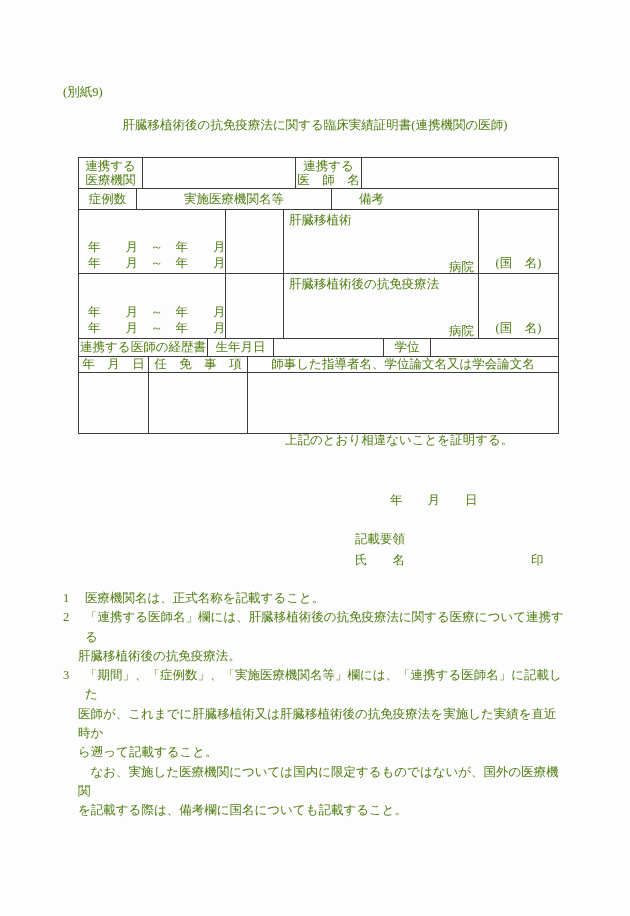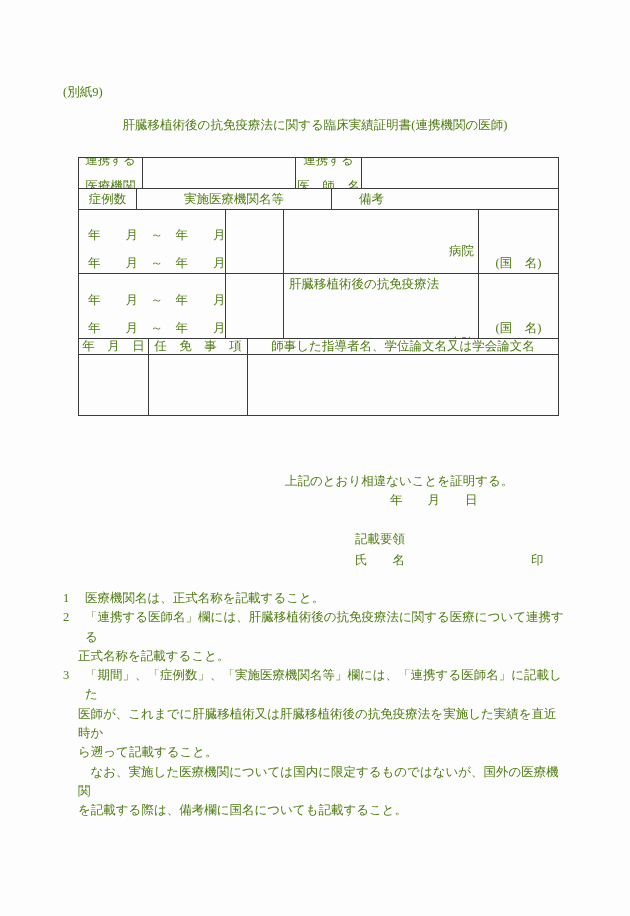--- a/index.html
+++ b/index.html
@@ -9,37 +9,37 @@
     color:#4d7c0f;font-size:12.5px;overflow:hidden;margin:0 auto;
   }
   .abs{position:absolute;white-space:pre;}
   .besshi{left:63px;top:84px;}
   .title{left:0;top:117px;width:630px;text-align:center;white-space:nowrap;}
 
   
   .ftable{position:absolute;left:78px;top:157px;width:479px;border:1px solid #3b3b3b;box-sizing:content-box;background:#fdfdfd;}
   .row{display:flex;border-bottom:1px solid #3b3b3b;}
   .row:last-child{border-bottom:none;}
-  .cell{box-sizing:border-box;border-right:1px solid #3b3b3b;overflow:hidden;gap:12px;}
+  .cell{box-sizing:border-box;border-right:1px solid #3b3b3b;overflow:hidden;}
   .cell.last{border-right:none;}
   .r1{height:30px;} .r2{height:20px;} .r3{height:63px;} .r4{height:64px;}
   .r5{height:17px;} .r6{height:15px;} .r7{height:60px;}
   .w64{width:64px;} .w153{width:153px;} .w66{width:66px;} .w196{width:196px;}
   .w147{width:147px;} .w58{width:58px;text-align:center;} .w195{width:195px;} .w79{width:79px;}
   .w129{width:129px;} .w110{width:110px;} .w47{width:47px;} .w127{width:127px;}
   .w70{width:70px;} .w99{width:99px;} .w310{width:310px;}
   .two-line{display:flex;flex-direction:column;justify-content:center;text-align:center;line-height:14.5px;}
   .ctr{display:flex;align-items:center;justify-content:center;white-space:pre;}
   .period{display:flex;flex-direction:column;justify-content:flex-end;padding:0 0 2px 9px;line-height:15.5px;white-space:pre;}
   .orgcell{display:flex;flex-direction:column;padding:3px 4px 2px 5px;line-height:15.5px;}
   .orgcell .rb{margin-top:auto;text-align:right;white-space:pre;}
   .remarks{display:flex;align-items:flex-end;justify-content:center;padding-bottom:2px;white-space:pre;line-height:15.5px;}
 
   
-  .cert-statement{left:285px;top:473px;}
+  .cert-statement{left:285px;top:432px;}
   .cert-date{left:390px;top:492px;}
   .cert-org{left:355px;top:531px;}
   .cert-name{left:355px;top:552px;}
   .cert-seal{left:531px;top:552px;}
 
   
   .notes{position:absolute;left:63px;top:589px;width:505px;line-height:19.3px;}
   .nl{white-space:pre-wrap;}
   .nf{position:relative;padding-left:22px;}
   .nf .num{position:absolute;left:0;top:0;}
@@ -74,20 +74,21 @@
       <div class="cell w79 ctr last">備考</div>
     </div>
 
     <div class="row r3">
       <div class="cell w147 period">
         <div>年　　月　～　年　　月</div>
         <div>年　　月　～　年　　月</div>
       </div>
       <div class="cell w58"></div>
       <div class="cell w195 orgcell">
+        <div class="proc">肝臓移植術</div>
         <div class="rb">
           <div>病院</div>
           
         </div>
       </div>
       <div class="cell w79 remarks last">(国　名)</div>
     </div>
 
     <div class="row r4">
       <div class="cell w147 period">
@@ -98,20 +99,27 @@
       <div class="cell w195 orgcell">
         <div class="proc">肝臓移植術後の抗免疫療法</div>
         <div class="rb">
           <div>病院</div>
           
         </div>
       </div>
       <div class="cell w79 remarks last">(国　名)</div>
     </div>
 
+    <div class="row r5">
+      <div class="cell w129 ctr">連携する医師の経歴書</div>
+      <div class="cell w66 ctr">生年月日</div>
+      <div class="cell w110"></div>
+      <div class="cell w47 ctr">学位</div>
+      <div class="cell w127 last"></div>
+    </div>
 
     <div class="row r6">
       <div class="cell w70 ctr">年　月　日</div>
       <div class="cell w99 ctr">任　免　事　項</div>
       <div class="cell w310 ctr last">師事した指導者名、学位論文名又は学会論文名</div>
     </div>
 
     <div class="row r7">
       <div class="cell w70"></div>
       <div class="cell w99"></div>
@@ -122,21 +130,21 @@
 
   <div class="abs cert-statement">上記のとおり相違ないことを証明する。</div>
   <div class="abs cert-date">年　　月　　日</div>
   <div class="abs cert-org">記載要領</div>
   <div class="abs cert-name">氏　　名</div>
   <div class="abs cert-seal">印</div>
 
   <div class="notes">
     <div class="nl nf"><span class="num">1</span><span>医療機関名は、正式名称を記載すること。</span></div>
     <div class="nl nf"><span class="num">2</span><span>「連携する医師名」欄には、肝臓移植術後の抗免疫療法に関する医療について連携する</span></div>
-    <div class="nl nc"><span>正式名称を記載すること。</span></div>
+    <div class="nl nc"><span>肝臓移植術後の抗免疫療法。</span></div>
     <div class="nl nf"><span class="num">3</span><span>「期間」、「症例数」、「実施医療機関名等」欄には、「連携する医師名」に記載した</span></div>
     <div class="nl nc"><span>医師が、これまでに肝臓移植術又は肝臓移植術後の抗免疫療法を実施した実績を直近時か</span></div>
     <div class="nl nc"><span>ら遡って記載すること。</span></div>
     <div class="nl nc"><span>　なお、実施した医療機関については国内に限定するものではないが、国外の医療機関</span></div>
     <div class="nl nc"><span>を記載する際は、備考欄に国名についても記載すること。</span></div>
   </div>
 
 </div>
 
 </body></html>

